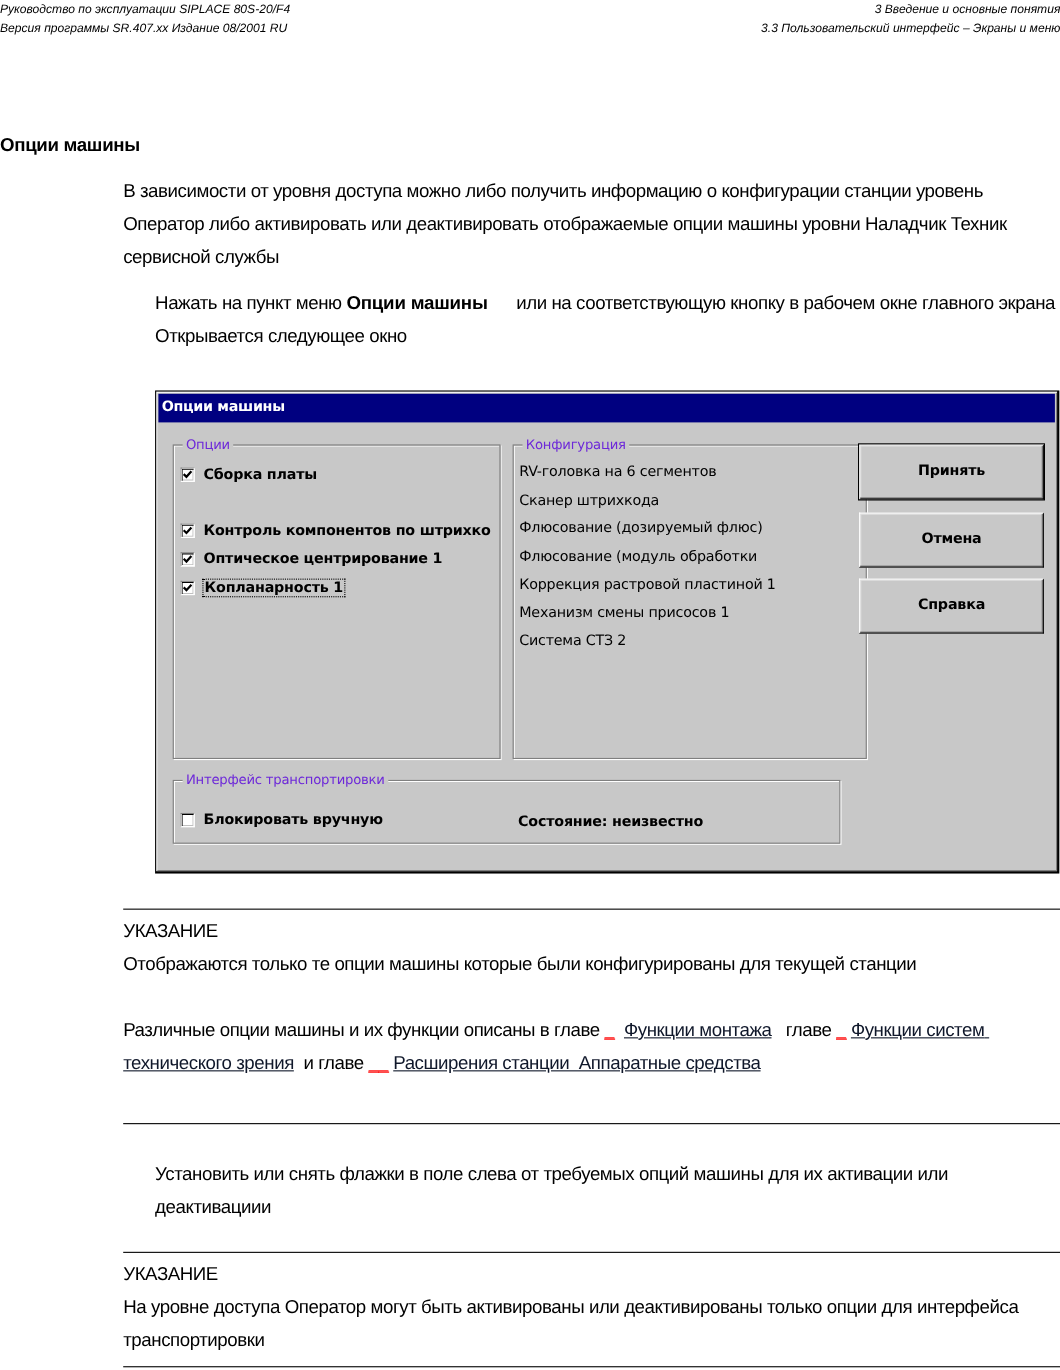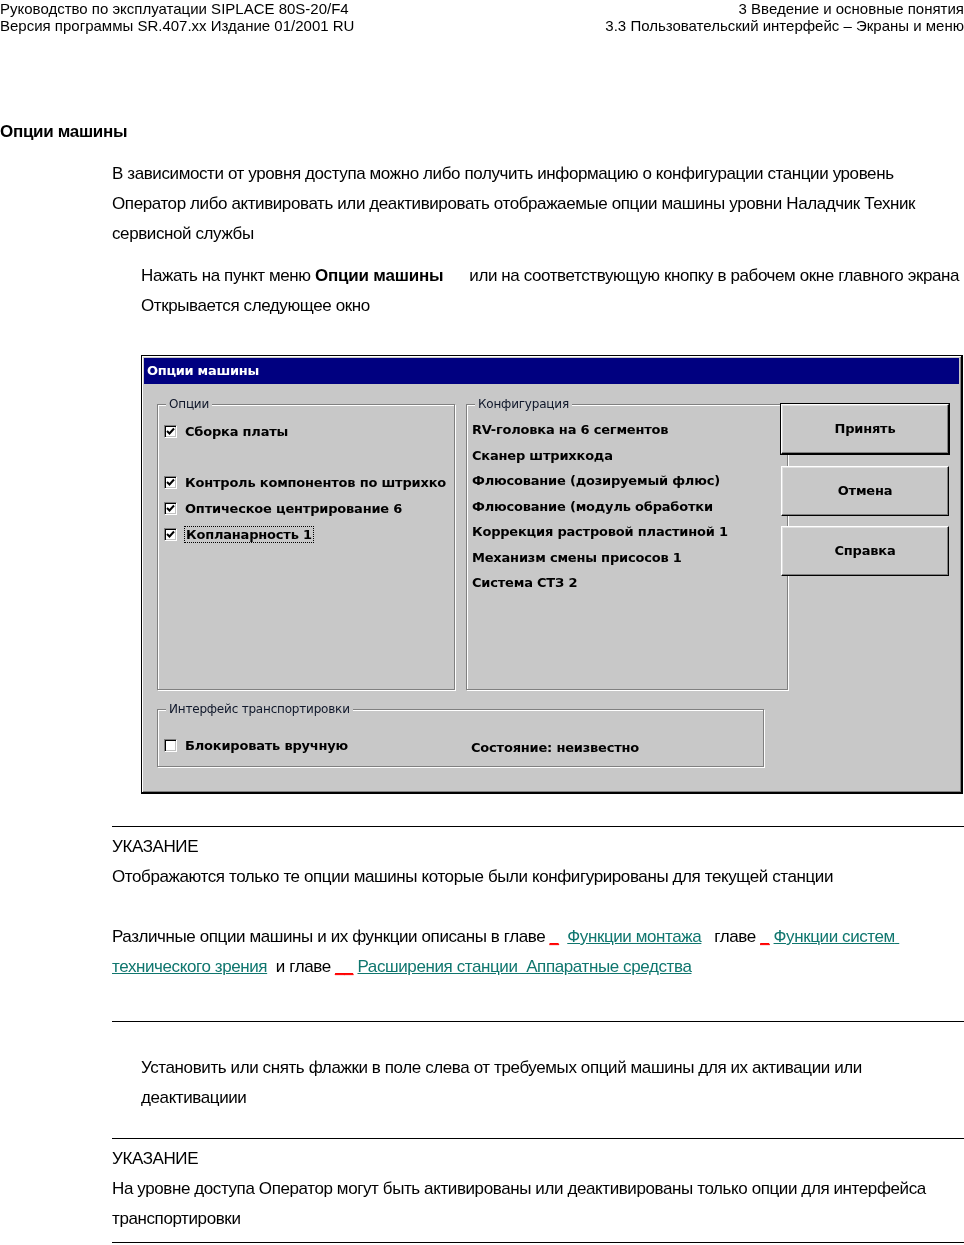--- a/index.html
+++ b/index.html
@@ -1,33 +1,33 @@
 <!DOCTYPE html>
 <html><head>
 <meta charset="utf-8">
 <style>
   html, body { margin: 0; padding: 0; background: #ffffff; }
   body {
     width: 964px; height: 1245px; position: relative; overflow: hidden;
     font-family: "Liberation Sans", sans-serif; color: #000;
   }
   .abs { position: absolute; }
-  .hdr { font-size: 15px; line-height: 18px; white-space: nowrap; }
+  .hdr { font-size: 11px; line-height: 18px; white-space: nowrap; font-style: italic; }
   .hdr-l { left: 0; }
   .hdr-r { right: 0; text-align: right; }
   .section-title { left: 0; top: 122px; font-size: 17px; font-weight: bold; letter-spacing: -0.3px; }
   .para {
     font-size: 17px; line-height: 30px; letter-spacing: -0.4px;
   }
   .p1 { left: 112px; top: 159px; width: 852px; }
   .p2 { left: 141px; top: 261px; width: 823px; }
   .p3 { left: 141px; top: 1053px; width: 823px; }
   .note-rule { left: 112px; width: 852px; height: 1px; background: #000; }
   .note { left: 112px; width: 852px; font-size: 17px; line-height: 30px; letter-spacing: -0.4px; }
-  .link { color: #0f766e; text-decoration: underline; margin-top: 20px; }
+  .link { color: #0f172a; text-decoration: underline; margin-top: 20px; }
   .link-gap { color: #ff0000; text-decoration: underline; }
 
   
   .dialog {
     left: 141px; top: 355px; width: 819px; height: 436px;
     background: #c8c8c8; border: 1px solid #000;
     border-right: 2px solid #000; border-bottom: 2px solid #000;
     box-shadow: inset 1px 1px 0 #ffffff, inset -1px -1px 0 #808080;
     font-family: "DejaVu Sans", sans-serif;
   }
@@ -35,62 +35,62 @@
     position: absolute; left: 2px; top: 2px; right: 2px; height: 26px;
     background: #000080; color: #fff; font-weight: bold; font-size: 13px;
     line-height: 26px; padding-left: 3px; letter-spacing: -0.3px;
   }
   .group {
     position: absolute; border: 1px solid #808080;
     box-shadow: 1px 1px 0 #ffffff, inset 1px 1px 0 #ffffff;
   }
   .group-label {
     position: absolute; top: -9px; left: 8px; background: #c8c8c8;
-    padding: 0 3px; font-size: 12px; line-height: 16px; color: #0f172a;
+    padding: 0 3px; font-size: 12px; line-height: 16px; color: #6d28d9;
     letter-spacing: -0.2px;
   }
   .g-options { left: 15px; top: 48px; width: 296px; height: 284px; }
   .g-config  { left: 324px; top: 48px; width: 296px; height: 284px; padding-left: 24px; }
   .g-transport { left: 15px; top: 353px; width: 605px; height: 56px; text-align: center; }
   .opt-row {
     position: absolute; left: 6px; height: 20px; display: flex; align-items: center;
     font-size: 13px; font-weight: bold; white-space: nowrap; overflow: hidden;
     letter-spacing: -0.2px;
   }
   .checkbox {
     width: 11px; height: 11px; background: #fff; margin-right: 8px; flex: none;
     border-top: 1px solid #808080; border-left: 1px solid #808080;
     border-right: 1px solid #fff; border-bottom: 1px solid #fff;
     box-shadow: inset 1px 1px 0 #000, inset -1px -1px 0 #c0c0c0;
     position: relative;
   }
   .checkbox svg { position: absolute; left: 1px; top: 1px; }
   .focus-box { outline: 1px dotted #000; outline-offset: 0; padding: 0 1px; }
   .cfg-row {
-    position: absolute; left: 5px; font-size: 13px; font-weight: bold;
+    position: absolute; left: 5px; font-size: 13px; font-weight: normal;
     white-space: nowrap; overflow: hidden; width: 286px; letter-spacing: -0.2px;
   }
   .btn {
     position: absolute; left: 639px; width: 166px; height: 48px;
     background: #c8c8c8; font-size: 13px; font-weight: bold; text-align: center;
     line-height: 48px; border: 1px solid #fff; border-right-color: #000; border-bottom-color: #000;
     box-shadow: inset -1px -1px 0 #808080, inset 1px 1px 0 #dfdfdf;
     cursor: pointer; letter-spacing: -0.2px;
   }
   .btn-default { outline: 1px solid #000; }
   .status-text {
     position: absolute; left: 313px; top: 30px; font-size: 13px; font-weight: bold;
     letter-spacing: -0.2px; white-space: nowrap;
   }
 </style>
 </head>
 <body>
 
 <div class="abs hdr hdr-l" style="top:0px">Руководство по эксплуатации SIPLACE 80S-20/F4</div>
-<div class="abs hdr hdr-l" style="top:17px">Версия программы SR.407.xx  Издание 01/2001 RU</div>
+<div class="abs hdr hdr-l" style="top:17px">Версия программы SR.407.xx  Издание 08/2001 RU</div>
 <div class="abs hdr hdr-r" style="top:0px">3 Введение и основные понятия</div>
 <div class="abs hdr hdr-r" style="top:17px">3.3 Пользовательский интерфейс – Экраны и меню</div>
 
 <div class="abs section-title">Опции машины</div>
 
 <div class="abs para p1">В зависимости от уровня доступа можно либо получить информацию о конфигурации станции  уровень  Оператор   либо активировать или деактивировать отображаемые опции машины  уровни  Наладчик    Техник сервисной службы</div>
 
 <div class="abs para p2">
   <span>Нажать на пункт меню </span><b style="letter-spacing:-0.2px">Опции машины</b><span style="white-space:pre-wrap">      или на соответствующую кнопку в рабочем окне главного экрана   Открывается следующее окно</span>
 </div>
@@ -116,21 +116,21 @@
           </svg>
         </span>
       <span>Контроль компонентов по штрихко</span>
     </div>
     <div class="opt-row" style="top:93px; width:284px">
       <span class="checkbox">
           <svg width="9" height="9" viewBox="0 0 9 9">
             <path d="M1 4 L3.5 6.5 L8 1.5" stroke="#000" stroke-width="2" fill="none"></path>
           </svg>
         </span>
-      <span>Оптическое центрирование 6</span>
+      <span>Оптическое центрирование 1</span>
     </div>
     <div class="opt-row" style="top:119px; width:284px">
       <span class="checkbox">
           <svg width="9" height="9" viewBox="0 0 9 9">
             <path d="M1 4 L3.5 6.5 L8 1.5" stroke="#000" stroke-width="2" fill="none"></path>
           </svg>
         </span>
       <span class="focus-box">Копланарность 1</span>
     </div>
   </div>

